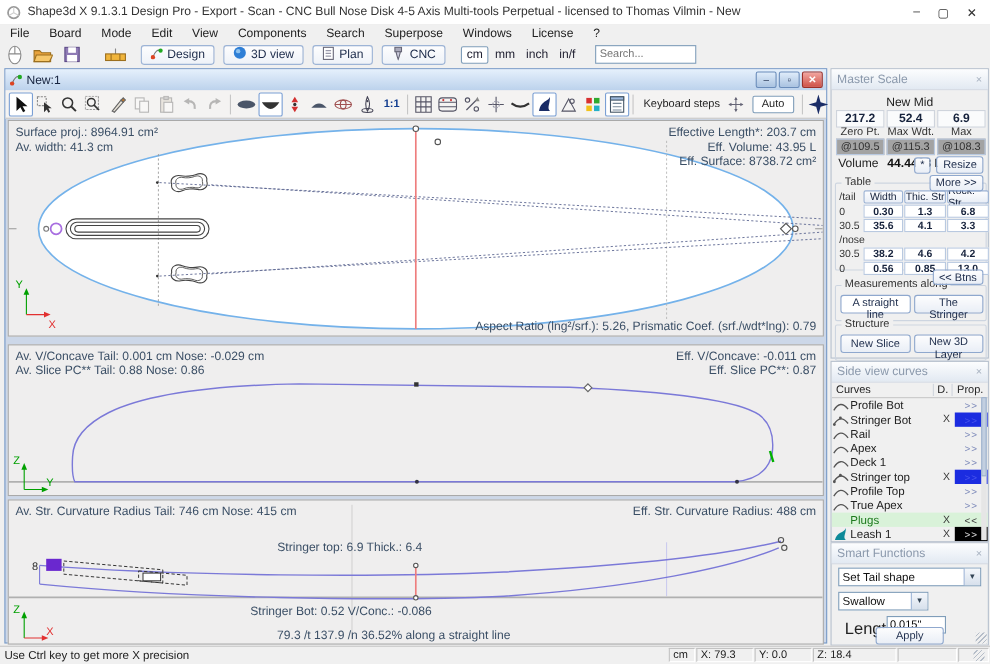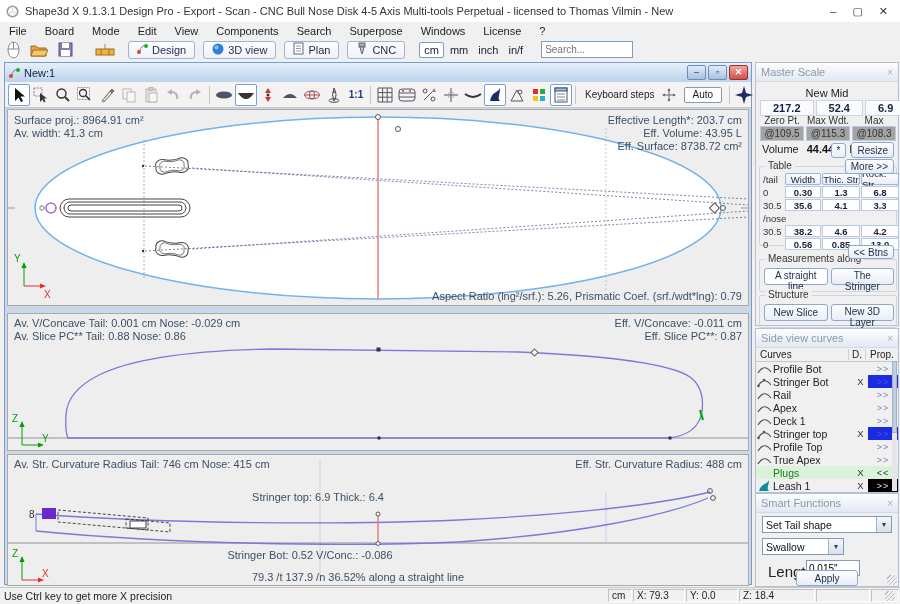--- a/index.html
+++ b/index.html
@@ -51,21 +51,21 @@
   .panel{position:absolute;left:755px;width:144px;background:#f0f0f0;border:1px solid #b6c0ce;box-sizing:border-box;}
   .panel-title{height:18px;display:flex;align-items:center;padding:0 5px;
     background:linear-gradient(#fcfdfe,#e2e9f2);border-bottom:1px solid #d4dae4;color:#8b99ac;font-size:11px;}
   .panel-x{margin-left:auto;color:#aab4c2;font-size:10px;}
   .p-master{top:62px;height:264px;}
   .p-curves{top:328px;height:165px;overflow:hidden;}
   .p-smart{top:493px;height:94px;}
   .ms-newmid{position:absolute;left:0;top:24px;width:100%;text-align:center;color:#222;}
   .ms-row3{position:absolute;left:4px;width:136px;display:flex;gap:2px;}
   .ms-cell{flex:1;text-align:center;}
-  .ms-val{border:1px solid #cfd4dc;background:#fafbfc;font-weight:bold;color:#16223c;padding:1px 12px;}
+  .ms-val{border:1px solid #cfd4dc;background:#fafbfc;font-weight:bold;color:#16223c;padding:1px 0;}
   .ms-lab{font-size:10px;color:#333;}
   .ms-pos{border:1px solid #b9c9e0;background:#a3a3a3;color:#333;font-size:10px;padding:1px 0;}
   .ms-volrow{position:absolute;left:6px;top:80px;width:132px;display:flex;align-items:center;}
   .ms-volval{font-weight:bold;margin-left:8px;color:#111;}
   .sbtn{background:linear-gradient(#fdfdfe,#e9eef6);border:1px solid #8fa8ce;border-radius:3px;
     font-size:10px;color:#1c2b4a;padding:1px 5px;font-family:"Liberation Sans",sans-serif;}
   .star-btn{position:absolute;right:52px;top:80px;width:15px;height:15px;padding:0;}
   .resize-btn{position:absolute;right:4px;top:79px;height:16px;}
   .more-btn{position:absolute;right:4px;top:96px;height:15px;z-index:3;}
   .btns-btn{position:absolute;right:4px;top:182px;height:14px;z-index:3;}

